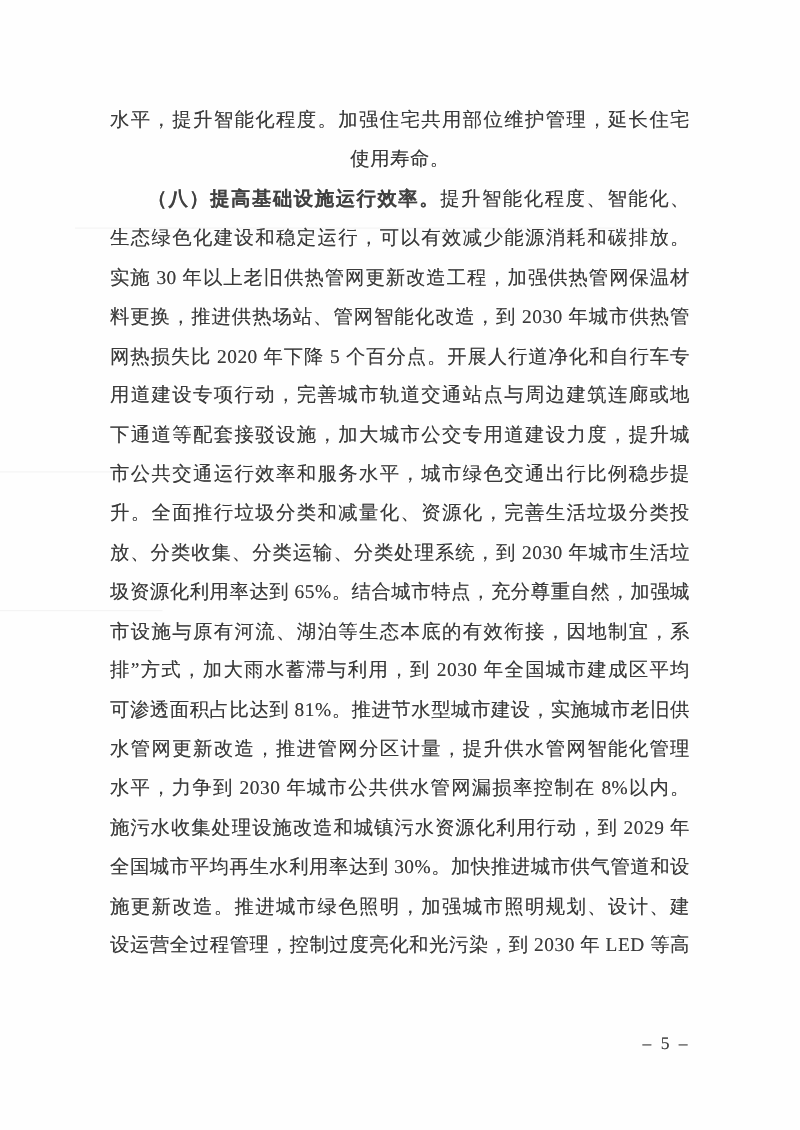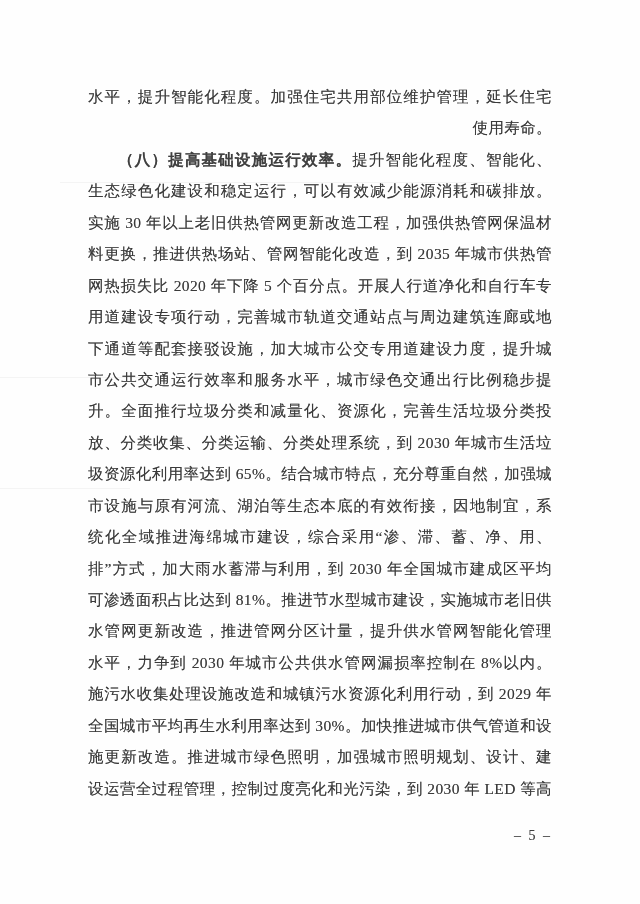--- a/index.html
+++ b/index.html
@@ -42,21 +42,21 @@
     letter-spacing: 0.4px;
     text-shadow: 0 0 0.5px rgba(58,58,58,0.55);
     overflow: hidden;
   }
   .line.justify {
     text-align: justify;
     text-align-last: justify;
     text-justify: inter-character;
   }
   .line.plain {
-    text-align: right;
+    text-align: center;
   }
   .line.indent {
     text-indent: 30px;
   }
   .bold {
     font-weight: 700;
     color: #404040;
   }
   .page-number {
     position: absolute;
@@ -79,30 +79,29 @@
   <div class="artifact a1"></div>
   <div class="artifact a2"></div>
   <div class="artifact a3"></div>
 
   <div class="text-block">
       <div class="line justify"><span>水平，提升智能化程度。加强住宅共用部位维护管理，延长住宅</span></div>
       <div class="line plain"><span>使用寿命。</span></div>
       <div class="line justify indent"><span class="bold">（八）提高基础设施运行效率。</span><span>提升智能化程度、智能化、</span></div>
       <div class="line justify"><span>生态绿色化建设和稳定运行，可以有效减少能源消耗和碳排放。</span></div>
       <div class="line justify"><span>实施 30 年以上老旧供热管网更新改造工程，加强供热管网保温材</span></div>
-      <div class="line justify"><span>料更换，推进供热场站、管网智能化改造，到 2035 年城市供热管</span></div>
+      <div class="line justify"><span>料更换，推进供热场站、管网智能化改造，到 2030 年城市供热管</span></div>
       <div class="line justify"><span>网热损失比 2020 年下降 5 个百分点。开展人行道净化和自行车专</span></div>
       <div class="line justify"><span>用道建设专项行动，完善城市轨道交通站点与周边建筑连廊或地</span></div>
       <div class="line justify"><span>下通道等配套接驳设施，加大城市公交专用道建设力度，提升城</span></div>
       <div class="line justify"><span>市公共交通运行效率和服务水平，城市绿色交通出行比例稳步提</span></div>
       <div class="line justify"><span>升。全面推行垃圾分类和减量化、资源化，完善生活垃圾分类投</span></div>
       <div class="line justify"><span>放、分类收集、分类运输、分类处理系统，到 2030 年城市生活垃</span></div>
       <div class="line justify"><span>圾资源化利用率达到 65%。结合城市特点，充分尊重自然，加强城</span></div>
       <div class="line justify"><span>市设施与原有河流、湖泊等生态本底的有效衔接，因地制宜，系</span></div>
-      <div class="line justify"><span>统化全域推进海绵城市建设，综合采用“渗、滞、蓄、净、用、</span></div>
       <div class="line justify"><span>排”方式，加大雨水蓄滞与利用，到 2030 年全国城市建成区平均</span></div>
       <div class="line justify"><span>可渗透面积占比达到 81%。推进节水型城市建设，实施城市老旧供</span></div>
       <div class="line justify"><span>水管网更新改造，推进管网分区计量，提升供水管网智能化管理</span></div>
       <div class="line justify"><span>水平，力争到 2030 年城市公共供水管网漏损率控制在 8%以内。实</span></div>
       <div class="line justify"><span>施污水收集处理设施改造和城镇污水资源化利用行动，到 2029 年</span></div>
       <div class="line justify"><span>全国城市平均再生水利用率达到 30%。加快推进城市供气管道和设</span></div>
       <div class="line justify"><span>施更新改造。推进城市绿色照明，加强城市照明规划、设计、建</span></div>
       <div class="line justify"><span>设运营全过程管理，控制过度亮化和光污染，到 2030 年 LED 等高</span></div>
     </div>
 

